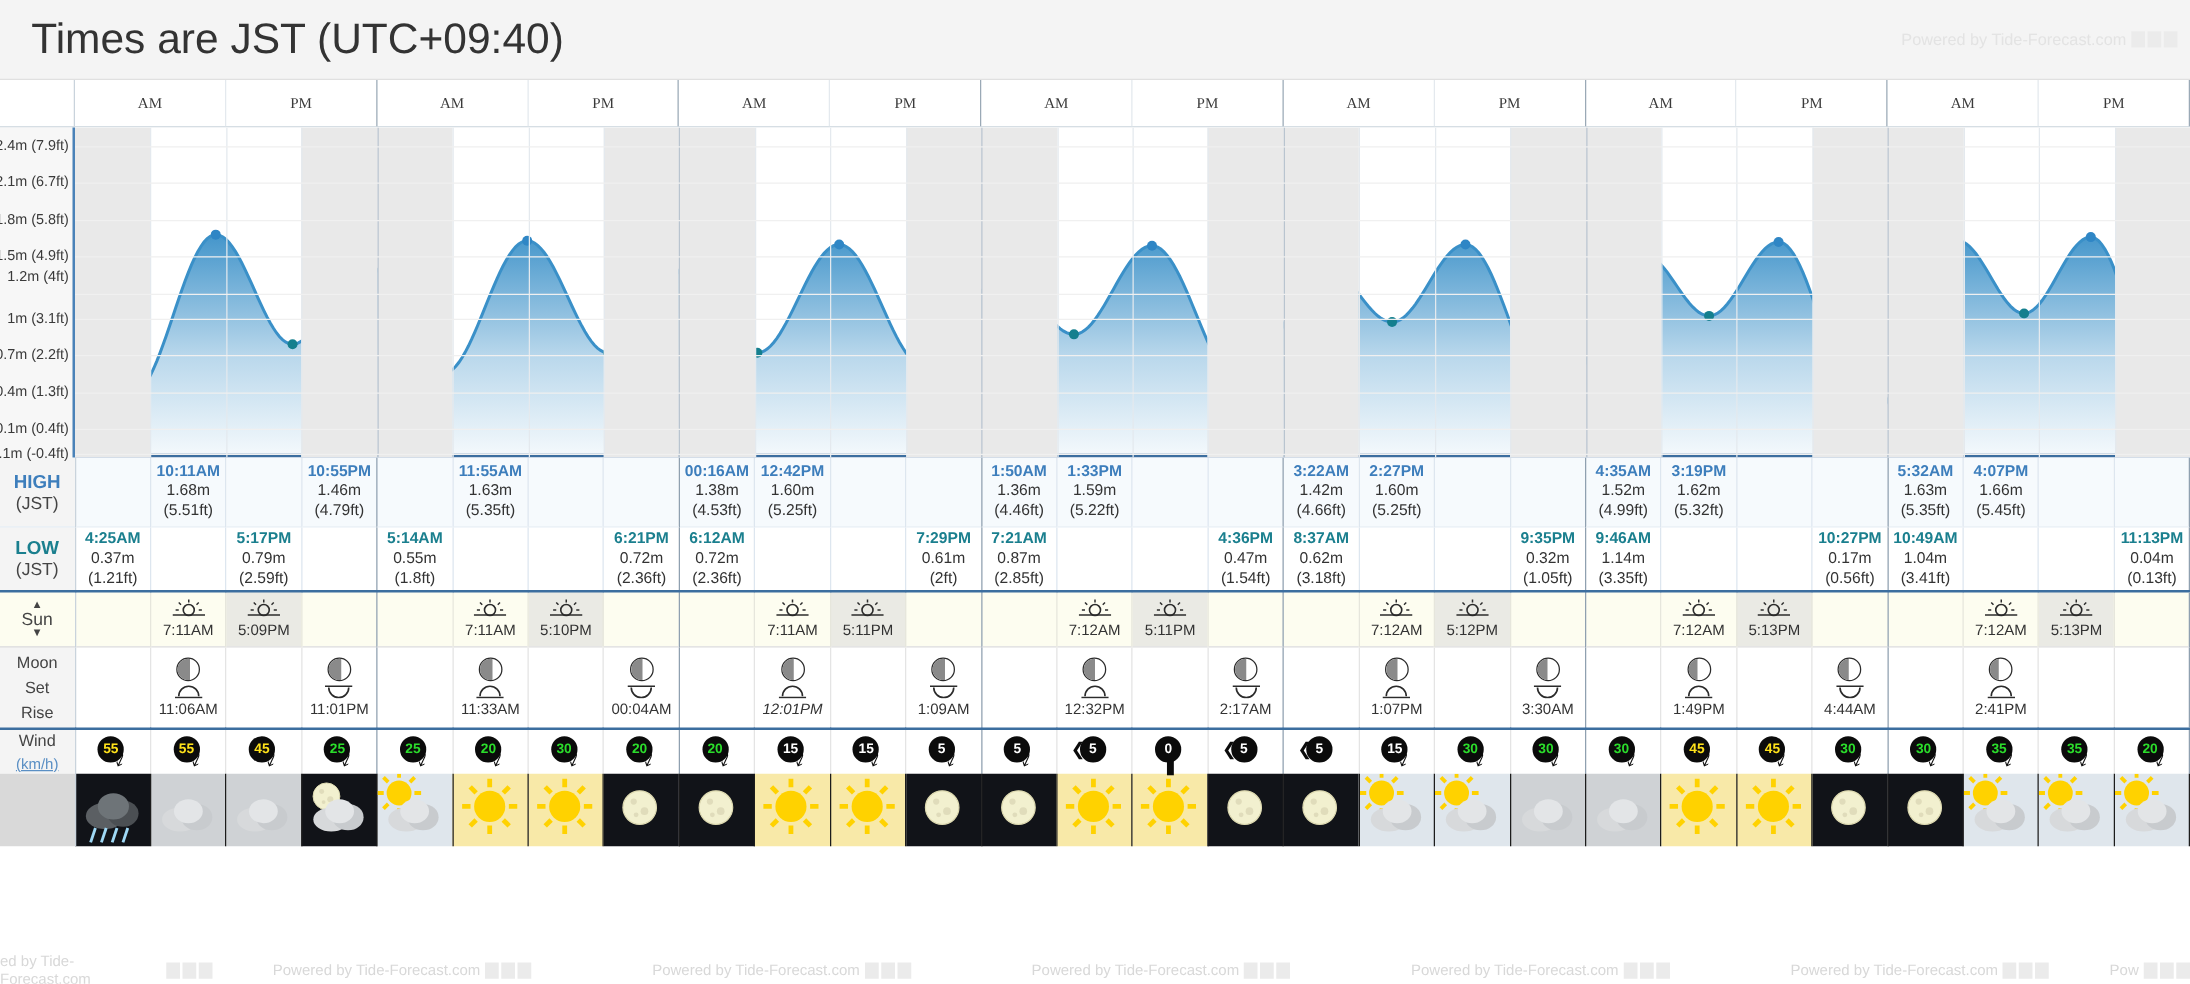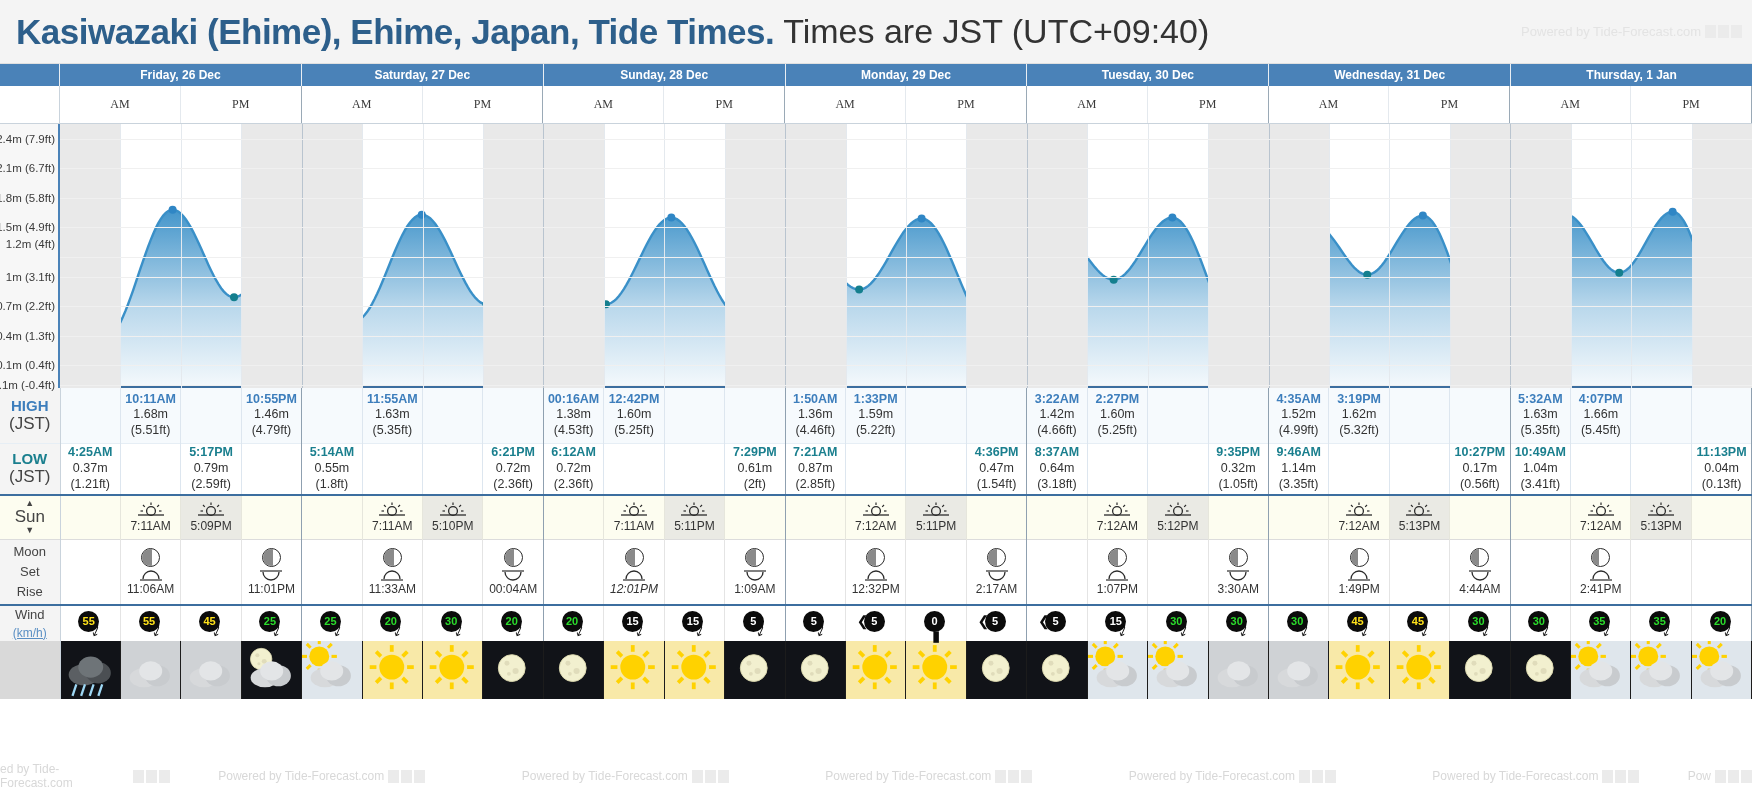--- a/index.html
+++ b/index.html
@@ -75,21 +75,21 @@
   
   .tbl { width:1752px; border-collapse:collapse; table-layout:fixed; }
   .tbl td, .tbl th { padding:0; margin:0; }
   .rowlabel {
     width:60px; font-size:13px; color:#444; text-align:center;
     background:#f4f4f4; border-right:1px solid #c9d3dc; vertical-align:middle;
   }
   .rowlabel .big { font-weight:bold; font-size:15px; }
   .hl-high .big { color:#3d7ebc; }
   .hl-low .big { color:#1a7f8e; }
-  .rowlabel .small { font-size:17px; color:#444; }
+  .rowlabel .small { font-size:14px; color:#444; }
 
   .hrow td.cell { border-right:1px solid #dde6ef; vertical-align:middle; text-align:center; }
   .hrow td.cell.dayend { border-right:1px solid #8fa0b0; }
   .hrow.high { background:#f6fafd; height:55px; }
   .hrow.low  { background:#ffffff; height:52px; border-top:1px solid #e6eef5; }
   .tide-t { font-size:12.5px; font-weight:bold; line-height:1.25; }
   .high .tide-t { color:#3d7ebc; }
   .low  .tide-t { color:#1a7f8e; }
   .tide-m, .tide-f { font-size:12.5px; color:#333; line-height:1.25; }
 
@@ -138,42 +138,31 @@
   .footer { position:absolute; left:0; bottom:0; width:1752px; height:22px;
             display:flex; align-items:center; background:#fff; }
   .fitem { font-size:12px; color:#d8d8d8; display:flex; align-items:center; gap:4px; }
 </style>
 </head>
 <body>
 
 <div id="root">
 
   <div class="titlebar">
-    <span class="title-main">Kasiwazaki (Ehime), Ehime, Japan, Tide Times.</span>
     <span class="title-sub">Times are JST (UTC+09:40)</span>
     <div class="powered-title">
       <span>Powered by Tide-Forecast.com</span>
       <span class="flagbox">
           <i></i>
           <i></i>
           <i></i>
         </span>
     </div>
   </div>
 
-  <div class="dayrow" id="dayrow">
-    <div class="daycorner"></div>
-  <div class="daycell">Friday, 26 Dec</div>
-      <div class="daycell">Saturday, 27 Dec</div>
-      <div class="daycell">Sunday, 28 Dec</div>
-      <div class="daycell">Monday, 29 Dec</div>
-      <div class="daycell">Tuesday, 30 Dec</div>
-      <div class="daycell">Wednesday, 31 Dec</div>
-      <div class="daycell">Thursday, 1 Jan</div>
-    </div>
 
   <div class="ampmrow" id="ampmrow">
     <div class="ampmcorner"></div>
   <div class="ampmcell">AM</div>
       <div class="ampmcell dayend">PM</div>
       <div class="ampmcell">AM</div>
       <div class="ampmcell dayend">PM</div>
       <div class="ampmcell">AM</div>
       <div class="ampmcell dayend">PM</div>
       <div class="ampmcell">AM</div>
@@ -429,21 +418,21 @@
           </td>
           <td class="cell" style="width: 60.4286px;"></td>
           <td class="cell" style="width: 60.4286px;"></td>
           <td class="cell dayend" style="width: 60.4286px;">
             <div class="tide-t">4:36PM</div>
             <div class="tide-m">0.47m</div>
             <div class="tide-f">(1.54ft)</div>
           </td>
           <td class="cell" style="width: 60.4286px;">
             <div class="tide-t">8:37AM</div>
-            <div class="tide-m">0.64m</div>
+            <div class="tide-m">0.62m</div>
             <div class="tide-f">(3.18ft)</div>
           </td>
           <td class="cell" style="width: 60.4286px;"></td>
           <td class="cell" style="width: 60.4286px;"></td>
           <td class="cell dayend" style="width: 60.4286px;">
             <div class="tide-t">9:35PM</div>
             <div class="tide-m">0.32m</div>
             <div class="tide-f">(1.05ft)</div>
           </td>
           <td class="cell" style="width: 60.4286px;">

